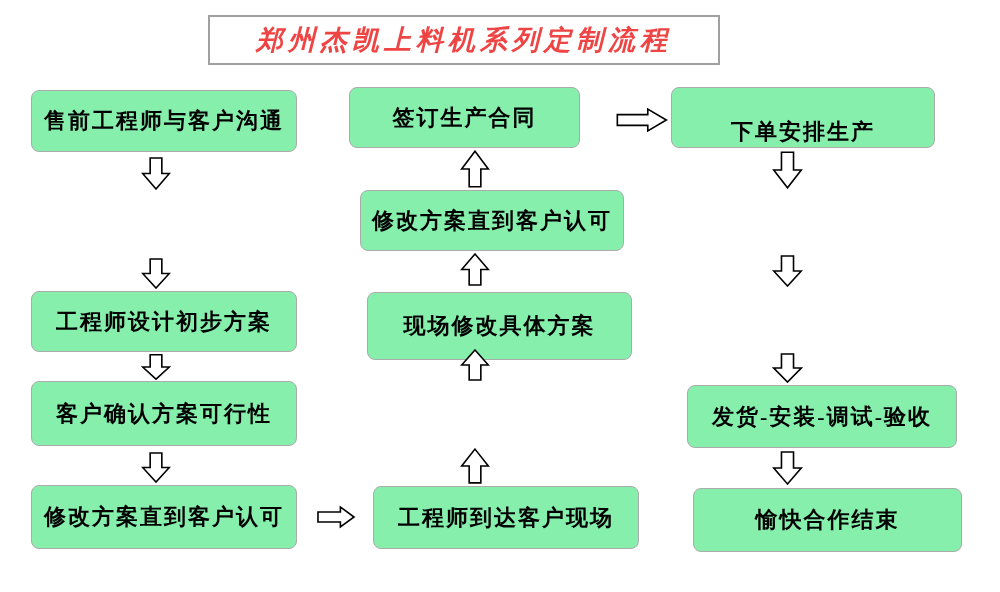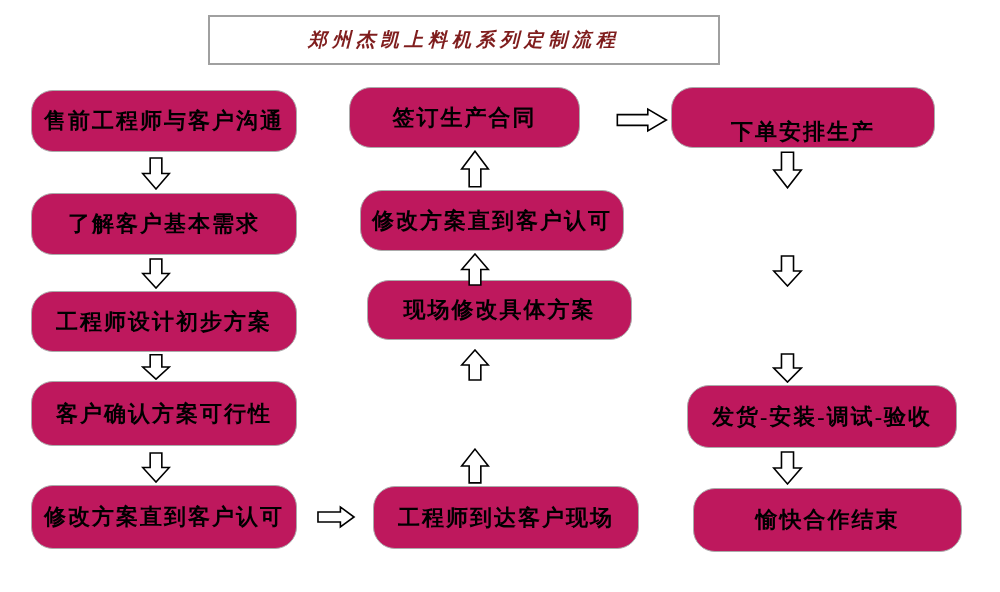--- a/index.html
+++ b/index.html
@@ -13,32 +13,32 @@
   }
   .title-box {
     position: absolute;
     left: 208px; top: 15px; width: 512px; height: 50px;
     border: 2px solid #a0a0a0;
     background: #ffffff;
     display: flex; align-items: center; justify-content: center;
     box-sizing: border-box;
   }
   .title-text {
-    font-size: 19px;
+    font-size: 27px;
     font-weight: 700;
     font-style: italic;
     letter-spacing: 5px;
-    color: #7f1d1d;
+    color: #ef4444;
     white-space: nowrap;
   }
   .node {
     position: absolute;
     border: 1px solid #ababab;
-    border-radius: 22px;
-    background: #be185d;
+    border-radius: 8px;
+    background: #86efac;
     display: flex; align-items: center; justify-content: center;
     box-sizing: border-box;
   }
   .node .label {
     font-size: 22px;
     font-weight: 700;
     letter-spacing: 2px;
     color: #000000;
     white-space: nowrap;
   }
@@ -55,40 +55,37 @@
 
 <div id="canvas">
 
   <div class="title-box">
     <span class="title-text">郑州杰凯上料机系列定制流程</span>
   </div>
 
   <div class="node" style="left:31px; top:90px; width:266px; height:62px;">
     <span class="label">售前工程师与客户沟通</span>
   </div>
-  <div class="node" style="left:31px; top:193px; width:266px; height:62px;">
-    <span class="label">了解客户基本需求</span>
-  </div>
   <div class="node" style="left:31px; top:291px; width:266px; height:61px;">
     <span class="label">工程师设计初步方案</span>
   </div>
   <div class="node" style="left:31px; top:381px; width:266px; height:65px;justify-content:center;">
     <span class="label">客户确认方案可行性</span>
   </div>
   <div class="node" style="left:31px; top:485px; width:266px; height:64px;">
     <span class="label">修改方案直到客户认可</span>
   </div>
 
   <div class="node" style="left:349px; top:87px; width:231px; height:61px;">
     <span class="label">签订生产合同</span>
   </div>
   <div class="node" style="left:360px; top:190px; width:264px; height:61px;">
     <span class="label">修改方案直到客户认可</span>
   </div>
-  <div class="node" style="left:367px; top:280px; width:265px; height:60px;">
+  <div class="node" style="left:367px; top:292px; width:265px; height:68px;">
     <span class="label">现场修改具体方案</span>
   </div>
   <div class="node" style="left:373px; top:486px; width:266px; height:63px;">
     <span class="label">工程师到达客户现场</span>
   </div>
 
   <div class="node" style="left:671px; top:87px; width:264px; height:61px;align-items:flex-end;">
     <span class="label">下单安排生产</span>
   </div>
   <div class="node" style="left:687px; top:385px; width:270px; height:63px;">

